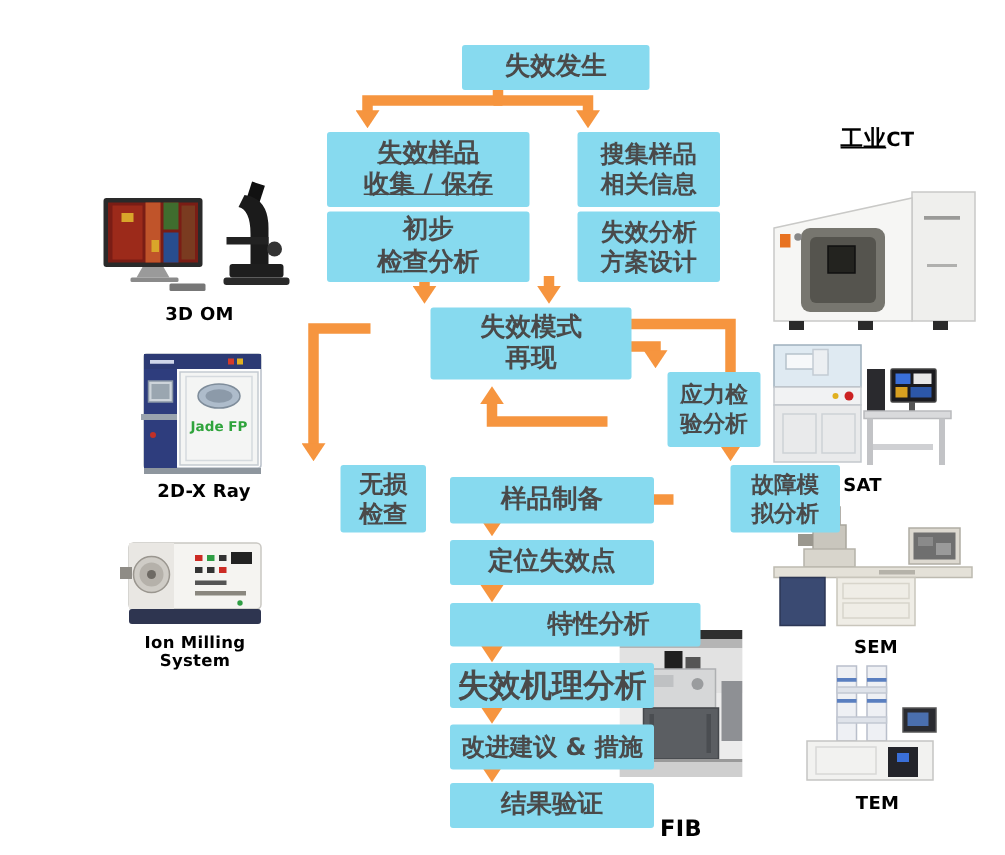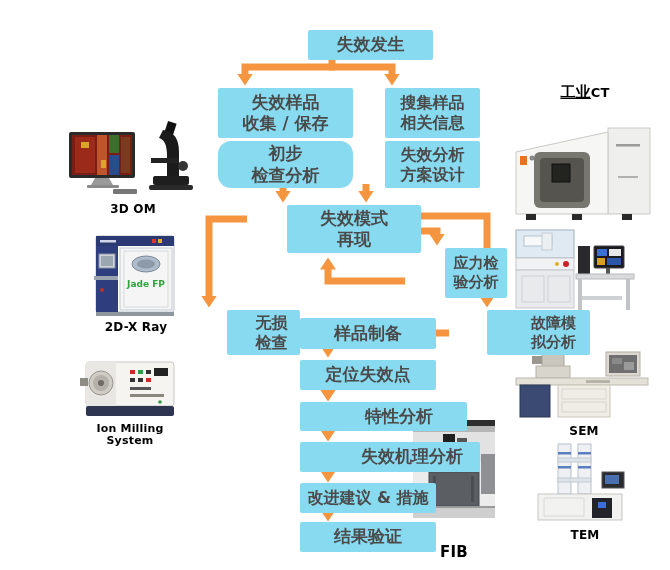--- a/index.html
+++ b/index.html
@@ -42,40 +42,40 @@
       <path d="M449,333 L410,333" marker-end="url(#ah)"></path>
       <path d="M328,344 L328,348" marker-end="url(#ah)"></path>
       <path d="M328,386 L328,392" marker-end="url(#ah)"></path>
       <path d="M328,427 L328,432" marker-end="url(#ah)"></path>
       <path d="M328,468 L328,473" marker-end="url(#ah)"></path>
       <path d="M328,509 L328,512" marker-end="url(#ah)"></path>
     </g>
   </svg>
 
   <div class="fbox" style="left:268px;top:30px;width:125px;height:30px;font-size:17px;">失效发生</div>
-  <div class="fbox" style="left:178px;top:88px;width:135px;height:50px;font-size:17px;">失效样品
+  <div class="fbox" style="left:178px;top:88px;width:135px;height:50px;font-size:17px;text-decoration:underline;">失效样品
 收集 / 保存</div>
-  <div class="fbox" style="left:178px;top:141px;width:135px;height:47px;font-size:17px;border-radius:13px;">初步
+  <div class="fbox" style="left:178px;top:141px;width:135px;height:47px;font-size:17px;">初步
 检查分析</div>
   <div class="fbox" style="left:345px;top:88px;width:95px;height:50px;font-size:16px;">搜集样品
 相关信息</div>
   <div class="fbox" style="left:345px;top:141px;width:95px;height:47px;font-size:16px;">失效分析
 方案设计</div>
   <div class="fbox" style="left:247px;top:205px;width:134px;height:48px;font-size:17px;">失效模式
 再现</div>
   <div class="fbox" style="left:405px;top:248px;width:62px;height:50px;font-size:15px;">应力检
 验分析</div>
-  <div class="fbox" style="left:187px;top:310px;width:57px;height:45px;font-size:16px;padding-left:16px;">无损
+  <div class="fbox" style="left:187px;top:310px;width:57px;height:45px;font-size:16px;">无损
 检查</div>
   <div class="fbox" style="left:260px;top:318px;width:136px;height:31px;font-size:17px;">样品制备</div>
-  <div class="fbox" style="left:447px;top:310px;width:73px;height:45px;font-size:15px;padding-left:30px;">故障模
+  <div class="fbox" style="left:447px;top:310px;width:73px;height:45px;font-size:15px;">故障模
 拟分析</div>
   <div class="fbox" style="left:260px;top:360px;width:136px;height:30px;font-size:17px;">定位失效点</div>
   <div class="fbox" style="left:260px;top:402px;width:136px;height:29px;font-size:17px;padding-left:31px;">特性分析</div>
-  <div class="fbox" style="left:260px;top:442px;width:136px;height:30px;font-size:17px;padding-left:44px;">失效机理分析</div>
+  <div class="fbox" style="left:260px;top:442px;width:136px;height:30px;font-size:21px;">失效机理分析</div>
   <div class="fbox" style="left:260px;top:483px;width:136px;height:30px;font-size:16px;">改进建议 &amp; 措施</div>
   <div class="fbox" style="left:260px;top:522px;width:136px;height:30px;font-size:17px;">结果验证</div>
 
   <div class="equip" style="left:66px;top:120px;width:134px;">
     <svg width="132" height="80" viewBox="0 0 132 80">
       <rect x="2" y="12" width="66" height="46" rx="2" fill="#2a2a2a"></rect>
       <rect x="5" y="15" width="60" height="40" fill="#7a1d15"></rect>
       <rect x="8" y="17" width="20" height="36" fill="#9c2a1a"></rect>
       <rect x="30" y="15" width="10" height="40" fill="#c0542a"></rect>
       <rect x="42" y="15" width="10" height="18" fill="#3f6d2e"></rect>

